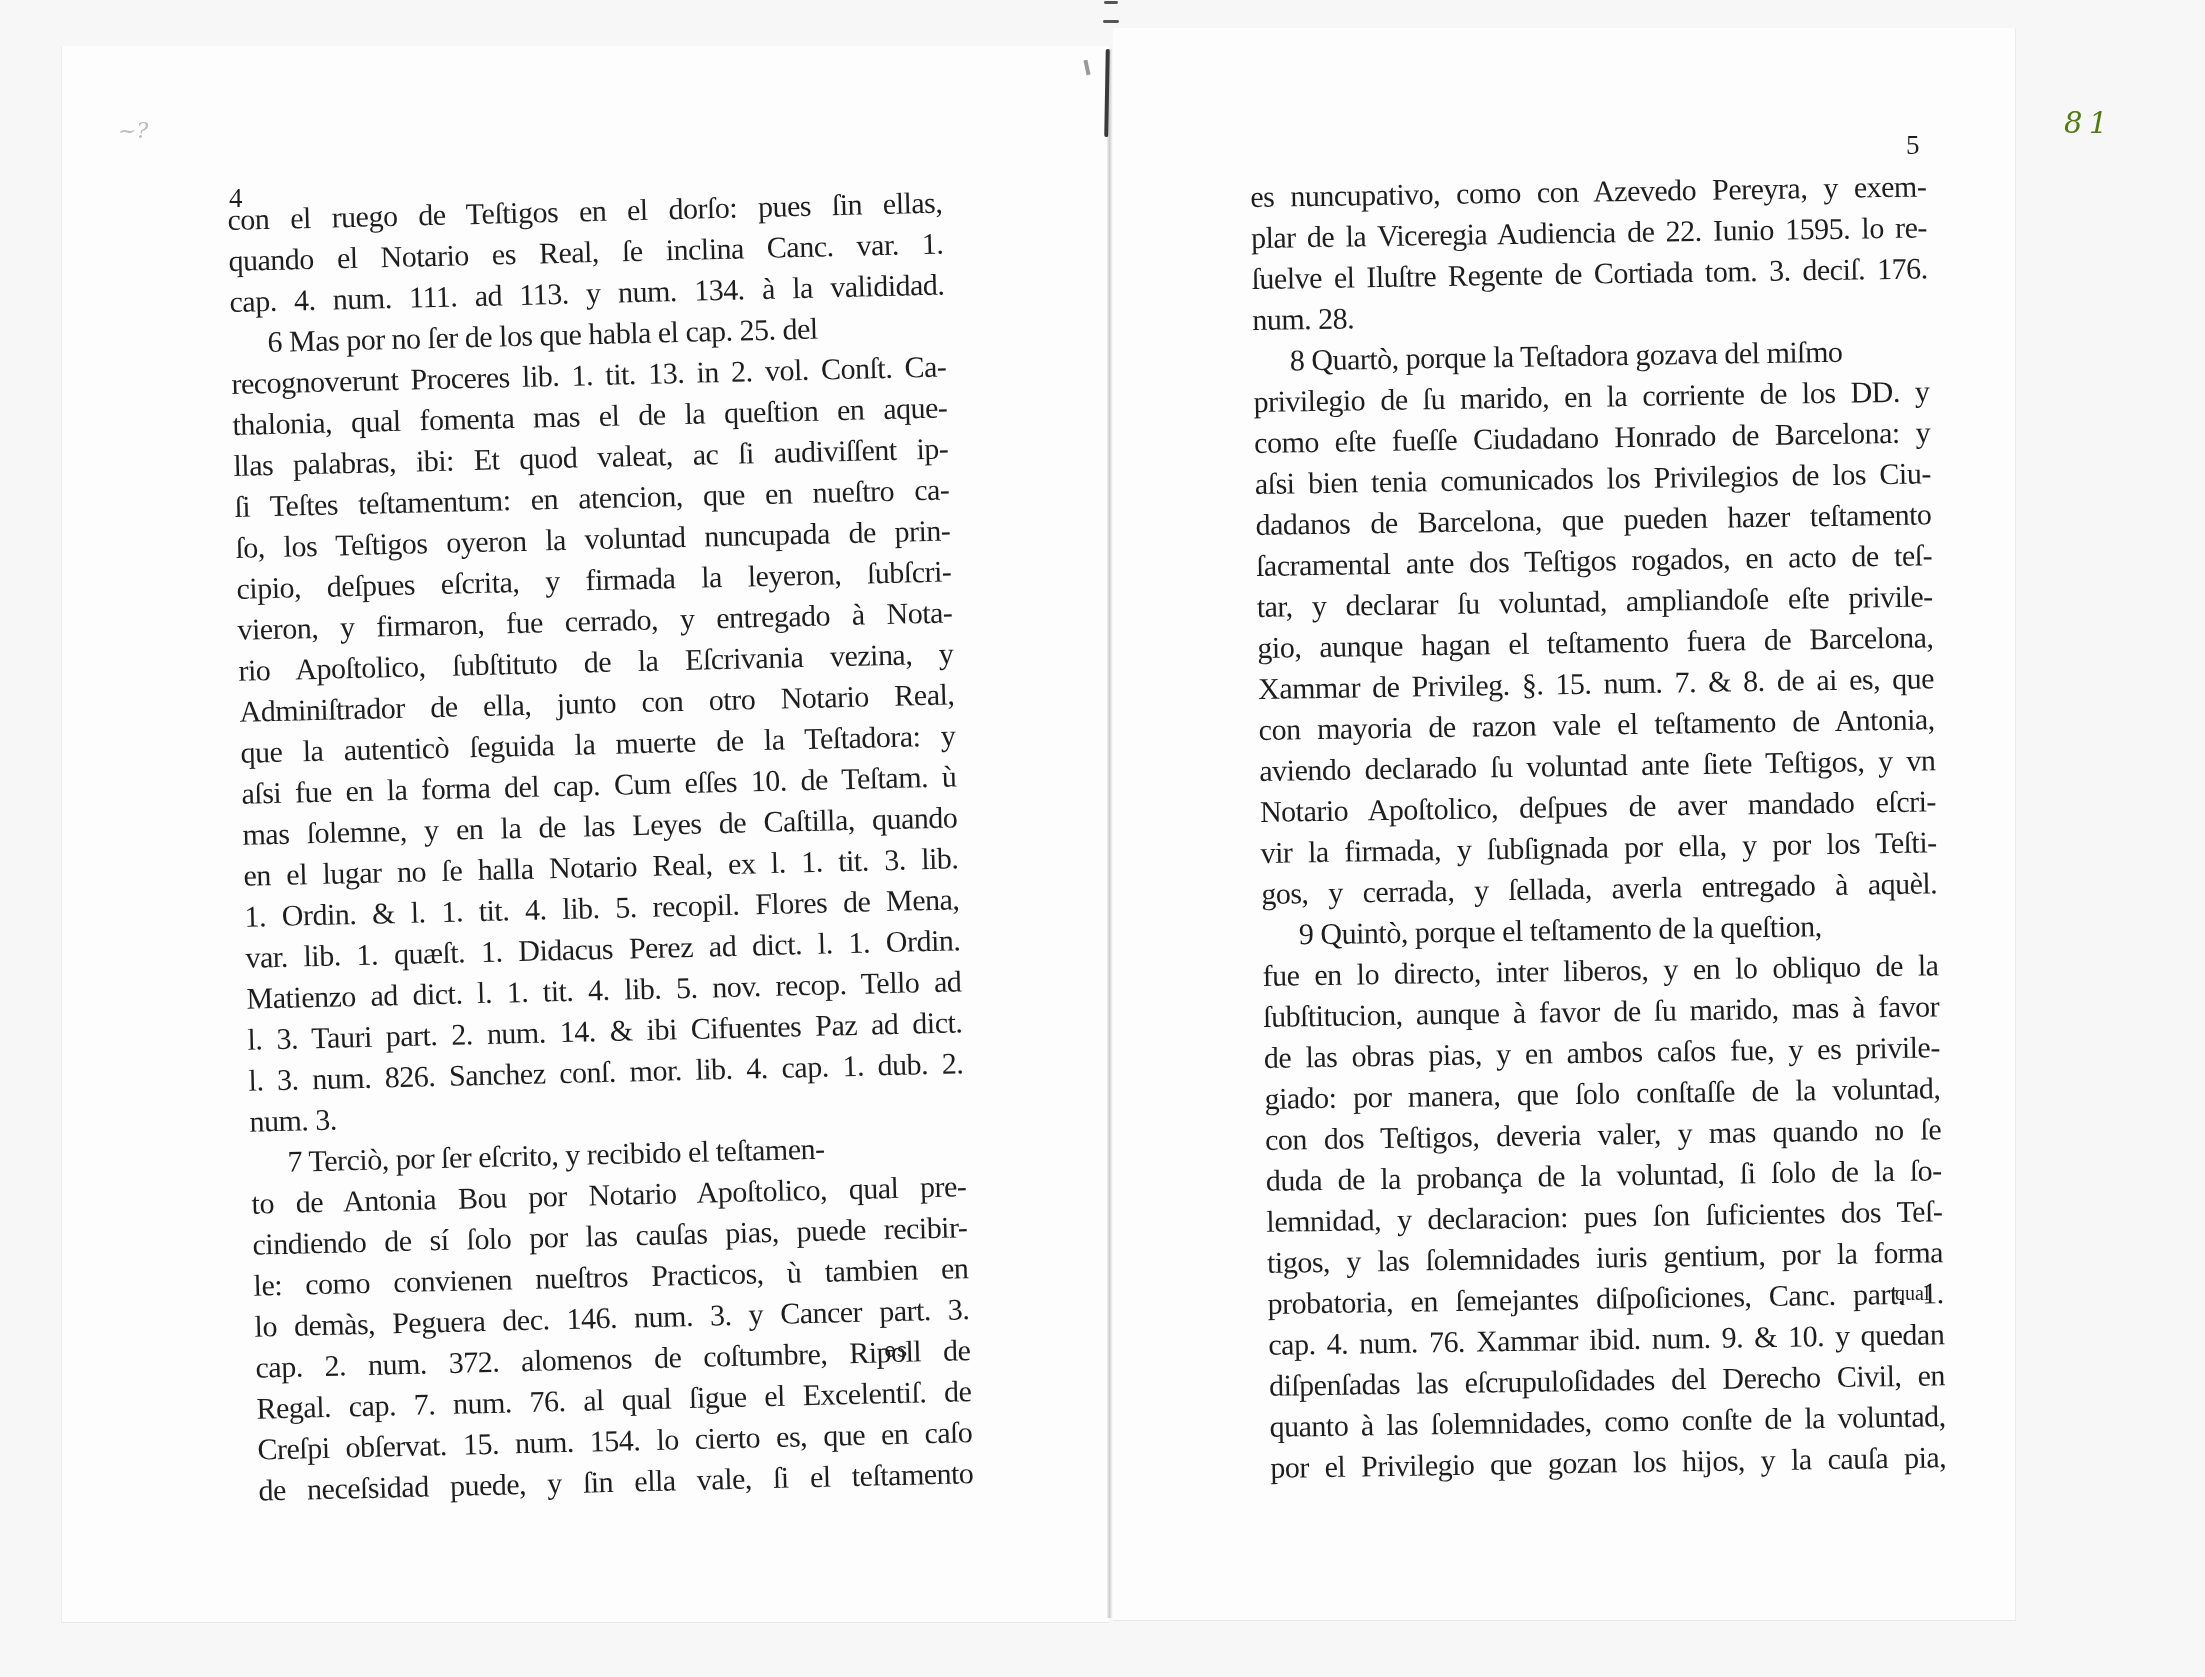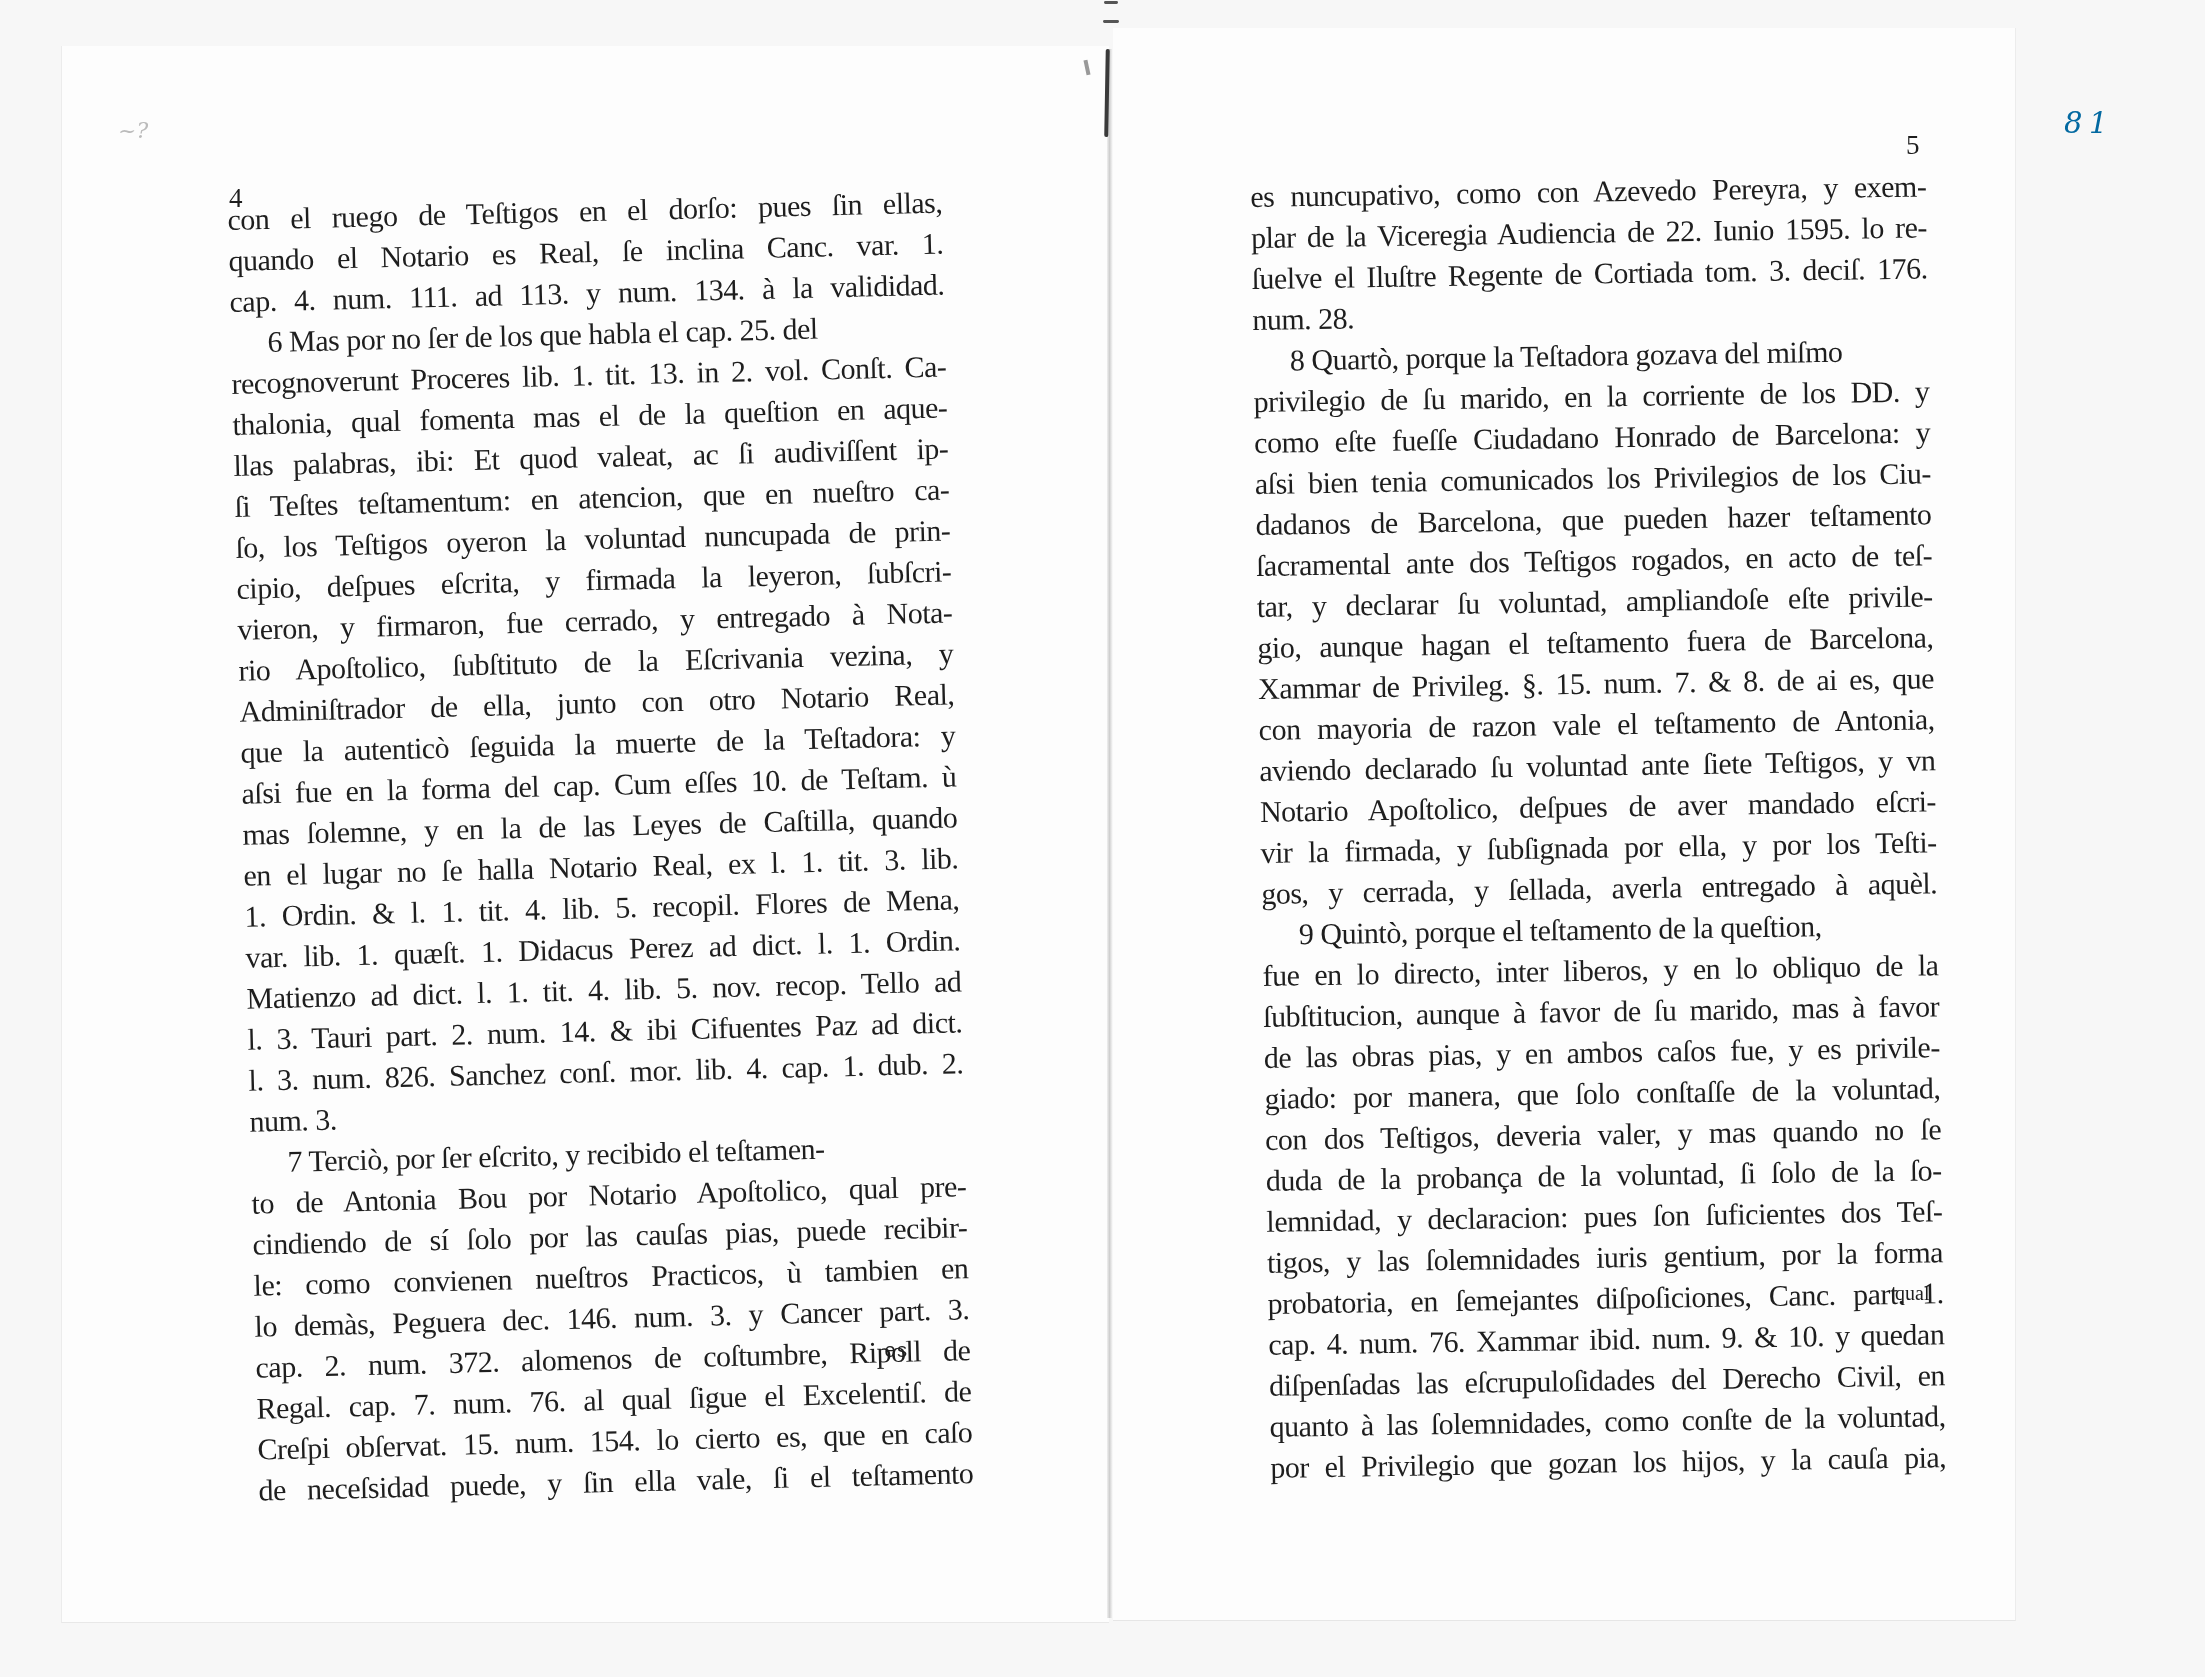--- a/index.html
+++ b/index.html
@@ -40,21 +40,21 @@
   .para-start { padding-left:37px; }
 
   .pagenum { position:absolute; font-size:27px; }
   #left-pagenum  { left:229px;  top:183px; }
   #right-pagenum { left:1906px; top:130px; }
 
   .catchword { position:absolute; font-size:20px; }
   #left-catch  { left:884px; top:1340px;font-family:Liberation Mono, monospace; }
   #right-catch { left:1895px; top:1282px; }
 
-  .handwritten { position:absolute; font-family:"DejaVu Serif",serif; font-style:italic; color:#0369a1; }
+  .handwritten { position:absolute; font-family:"DejaVu Serif",serif; font-style:italic; color:#4d7c0f; }
   #folio-number { left:2064px; top:106px; font-size:29px; letter-spacing:6.5px; }
   #pencil-mark  { left:118px; top:118px; font-size:22px; color:#bbbbbb; }
 </style>
 </head>
 <body>
 
 <div class="page" id="page-left"></div>
 <div class="page" id="page-right"></div>
 
 <div class="spine-mark"></div>

